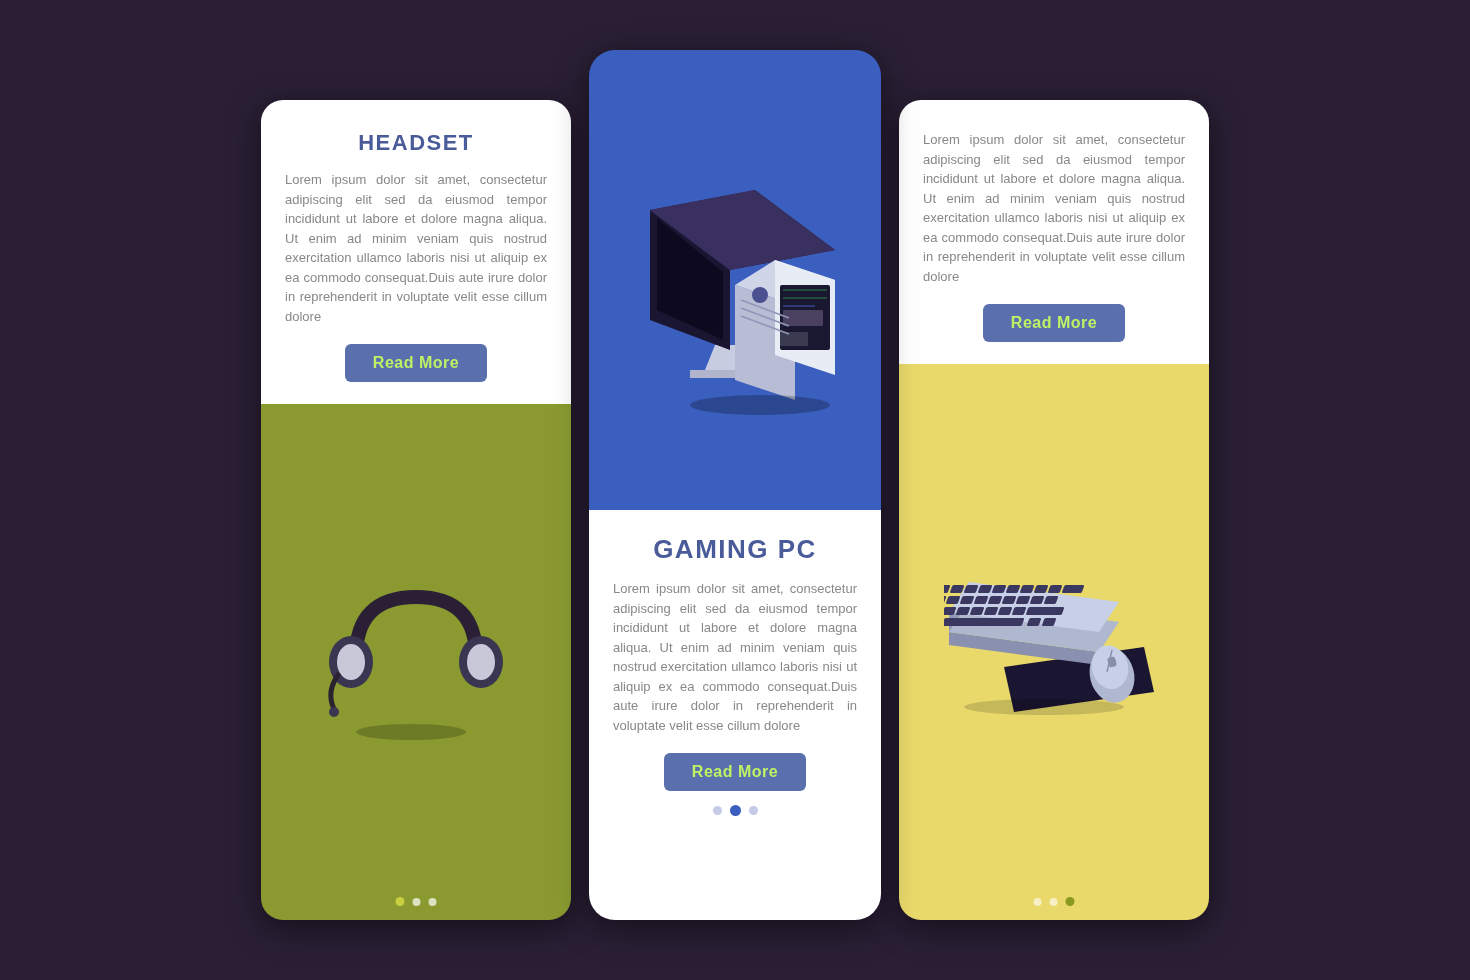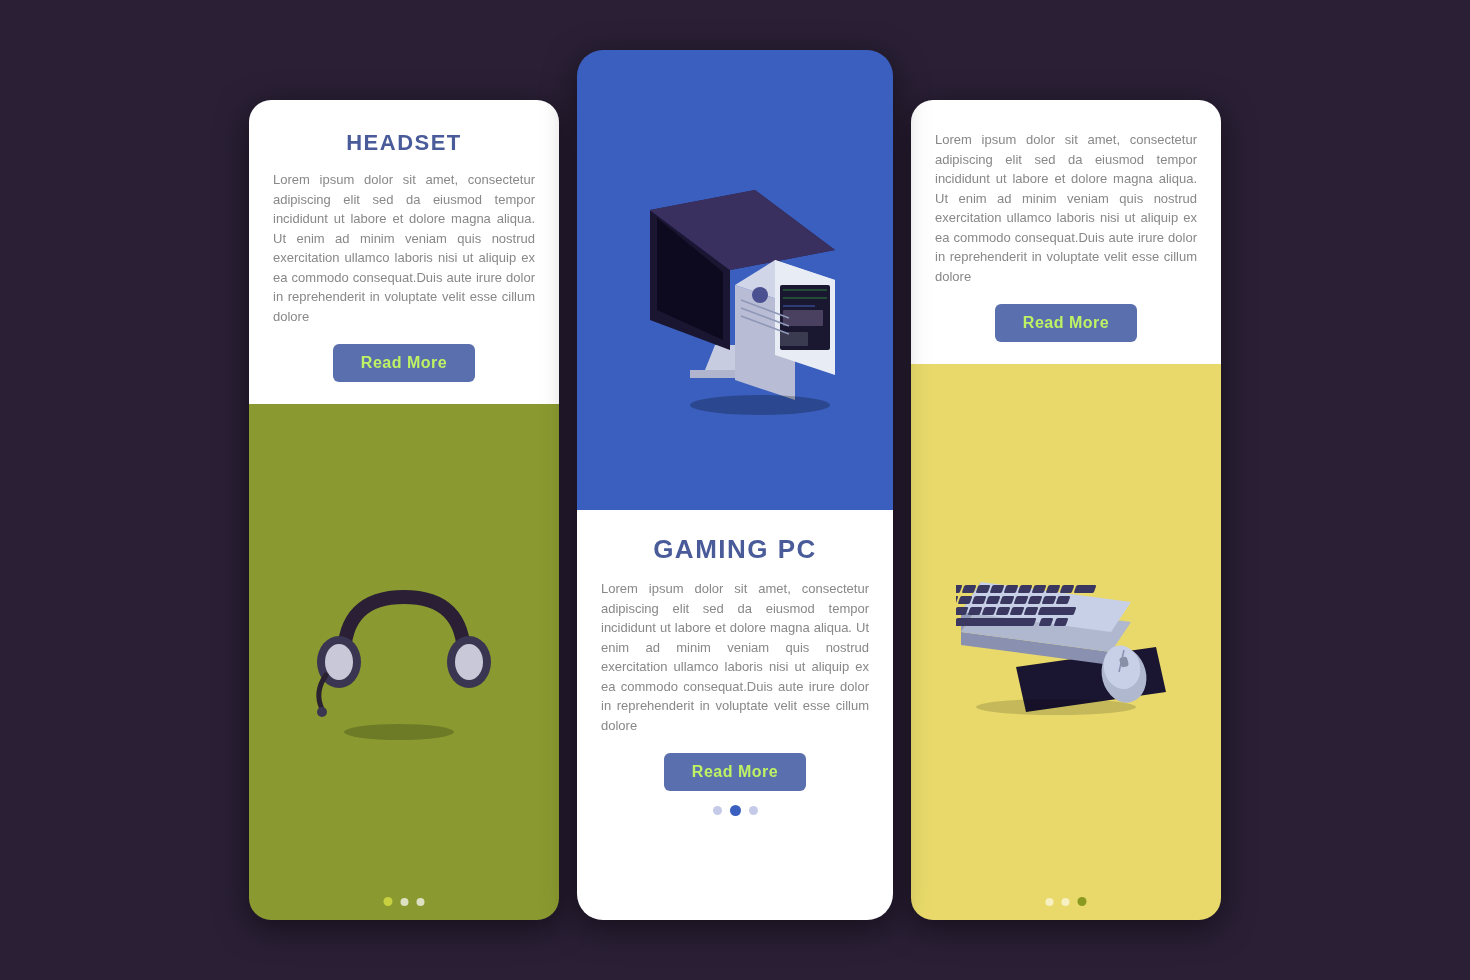--- a/index.html
+++ b/index.html
@@ -31,21 +31,21 @@
       height: 820px;
       border-radius: 22px;
       overflow: hidden;
       display: flex;
       flex-direction: column;
       box-shadow: 0 8px 32px rgba(0,0,0,0.5);
     }
 
     
     .card.center {
-      width: 316px;
+      width: 292px;
       height: 870px;
       border-radius: 26px;
       z-index: 2;
     }
 
     
     .card-top {
       background: #ffffff;
       flex: 0 0 auto;
       padding: 30px 24px 22px 24px;

